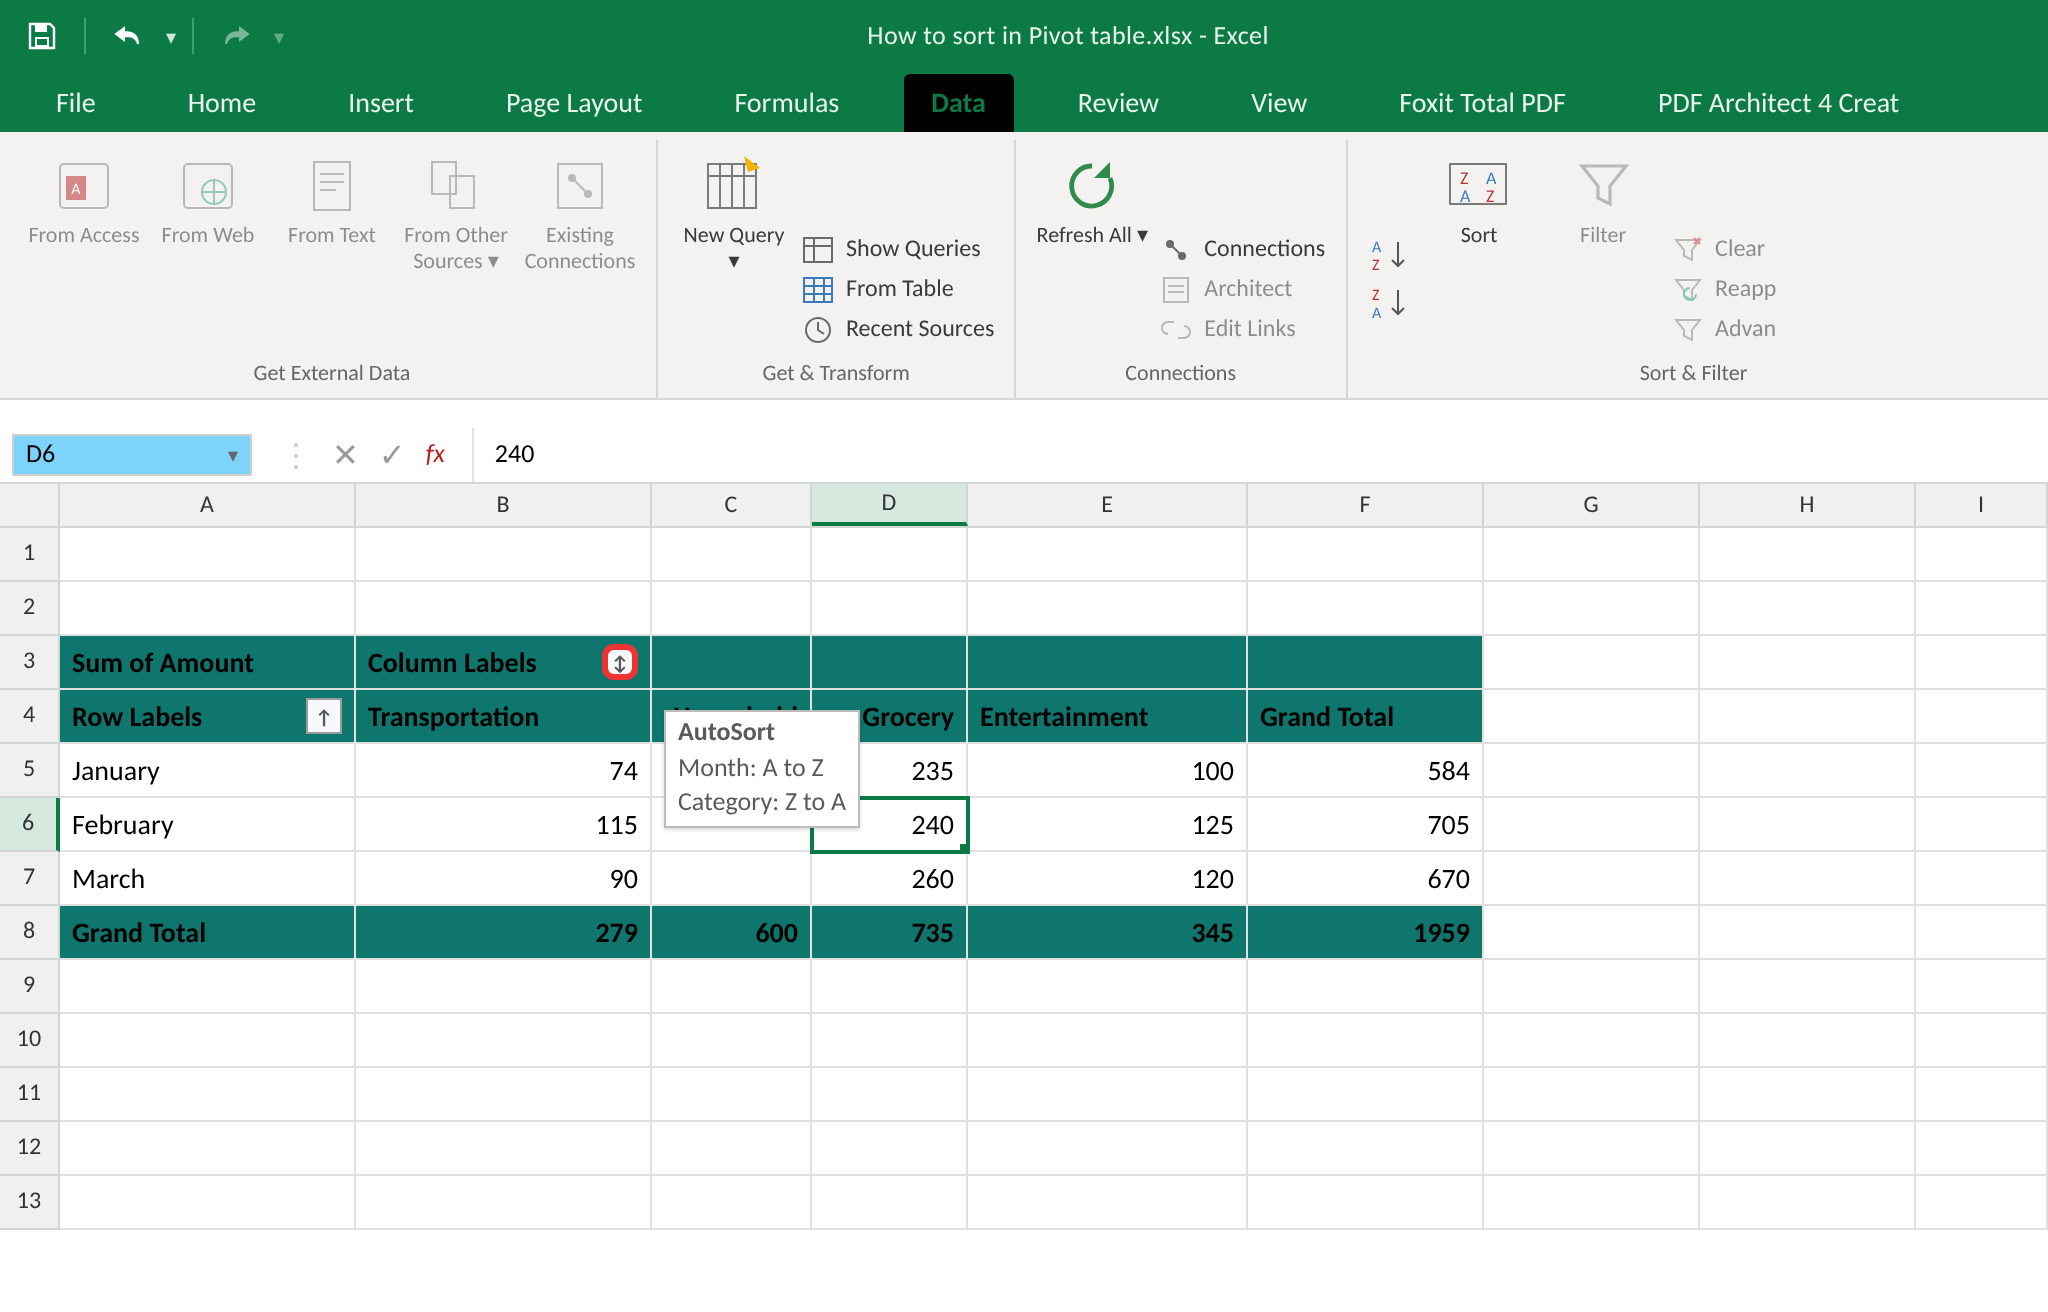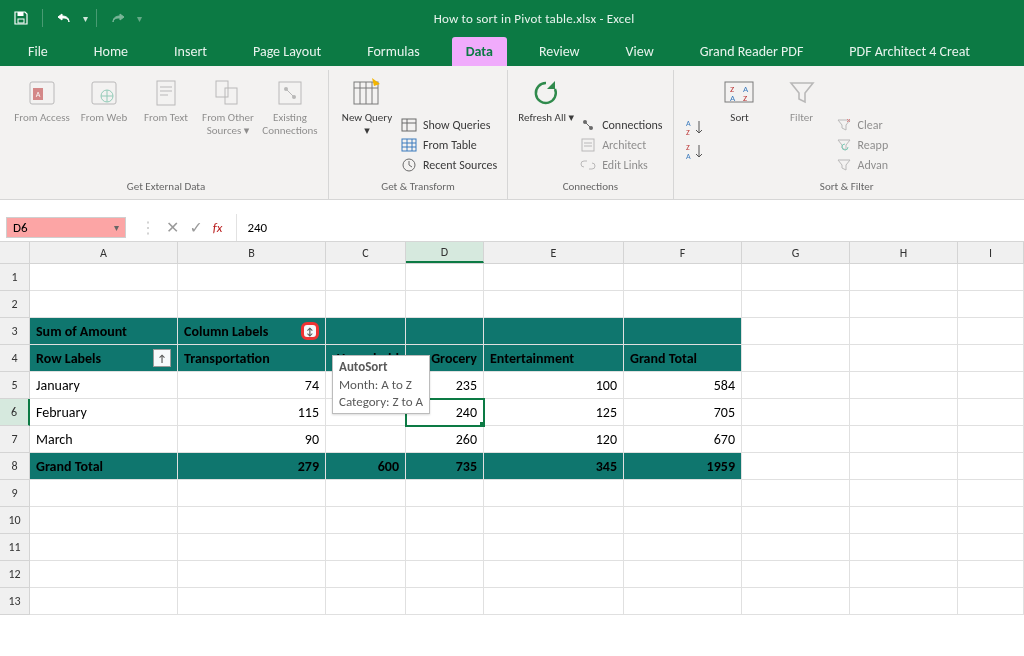--- a/index.html
+++ b/index.html
@@ -9,42 +9,42 @@
 .titlebar { background: #0c7a44; color: #fff; height: 36px; display: flex; align-items: center; padding: 0 8px; }
 .titlebar .qat { display: flex; align-items: center; gap: 6px; }
 .titlebar .qat .btn { width: 26px; height: 26px; display:flex; align-items:center; justify-content:center; border-radius:2px; }
 .titlebar .qat .btn svg { fill:#fff; stroke:#fff; }
 .titlebar .qat .sep { width:1px; height:18px; background: rgba(255,255,255,0.25); margin: 0 2px; }
 .titlebar .title { flex:1; text-align:center; font-size:13px; letter-spacing:0.2px; color:#e8f3ed; }
 
 
 .ribbon-tabs { background:#0c7a44; display:flex; align-items:flex-end; height:30px; padding-left:14px; gap:18px; font-size:14px; color:#e8f3ed; }
 .ribbon-tabs .tab { padding:6px 14px 6px; cursor:default; border-top-left-radius:3px; border-top-right-radius:3px; }
-.ribbon-tabs .tab.active { background:#f0abfc; color:#0c7a44; font-weight:600; }
+.ribbon-tabs .tab.active { background:#000000; color:#0c7a44; font-weight:600; }
 
 
 .ribbon { background:#f3f2f1; border-bottom:1px solid #d6d6d6; height:134px; display:flex; padding:4px 4px 0 4px; }
 .group { border-right:1px solid #d6d6d6; padding:2px 10px 2px 10px; display:flex; flex-direction:column; }
 .group:last-child { border-right:none; }
 .group .controls { flex:1; display:flex; align-items:flex-start; gap:6px; }
 .group .label { text-align:center; font-size:11px; color:#666; padding:2px 0 4px; }
 
 .big { display:flex; flex-direction:column; align-items:center; width:56px; text-align:center; font-size:11px; color:#3a3a3a; gap:2px; padding-top:4px; }
 .big.dim { opacity:0.55; }
 .big .ic { width:34px; height:34px; display:flex; align-items:center; justify-content:center; }
 .big span { line-height:1.15; }
 
 .col { display:flex; flex-direction:column; gap:4px; padding-top:4px;margin-top:41px; }
 .row-item { display:flex; align-items:center; gap:6px; font-size:12px; color:#3a3a3a; white-space:nowrap; }
 .row-item.dim { opacity:0.55; }
 .row-item .ic { width:16px; height:16px; display:flex; align-items:center; justify-content:center; }
 
 
 .formula-bar { height:28px; border-bottom:1px solid #d6d6d6; display:flex; align-items:stretch; margin-top:14px;}
-.name-box { width:120px; border:1px solid #cfcfcf; margin:3px 0 3px 6px; display:flex; align-items:center; padding:0 6px; font-size:13px; background:#fca5a5; justify-content:space-between;}
+.name-box { width:120px; border:1px solid #cfcfcf; margin:3px 0 3px 6px; display:flex; align-items:center; padding:0 6px; font-size:13px; background:#7dd3fc; justify-content:space-between;}
 .name-box .dd { color:#666; font-size:10px; }
 .fb-btns { display:flex; align-items:center; gap:10px; padding:0 14px; color:#9a9a9a; }
 .fx { font-style:italic; font-size:13px; color:#b91c1c; }
 .fb-input { flex:1; border-left:1px solid #e2e2e2; display:flex; align-items:center; padding:0 10px; font-size:13px; }
 
 
 .sheet { position:relative; }
 .colheads { display:flex; height:22px; border-bottom:1px solid #d4d4d4; }
 .corner { width:30px; border-right:1px solid #d4d4d4; background:#f0f0f0; }
 .ch { border-right:1px solid #d4d4d4; background:#f0f0f0; color:#333; font-size:12px; display:flex; align-items:center; justify-content:center; }
@@ -110,21 +110,21 @@
 
 <div class="ribbon-tabs">
   <div class="tab">File</div>
   <div class="tab">Home</div>
   <div class="tab">Insert</div>
   <div class="tab">Page Layout</div>
   <div class="tab">Formulas</div>
   <div class="tab active">Data</div>
   <div class="tab">Review</div>
   <div class="tab">View</div>
-  <div class="tab">Grand Reader PDF</div>
+  <div class="tab">Foxit Total PDF</div>
   <div class="tab">PDF Architect 4 Creat</div>
 </div>
 
 <div class="ribbon">
 
   <div class="group">
     <div class="controls">
       <div class="big dim">
           <div class="ic">
             <svg width="30" height="30">

